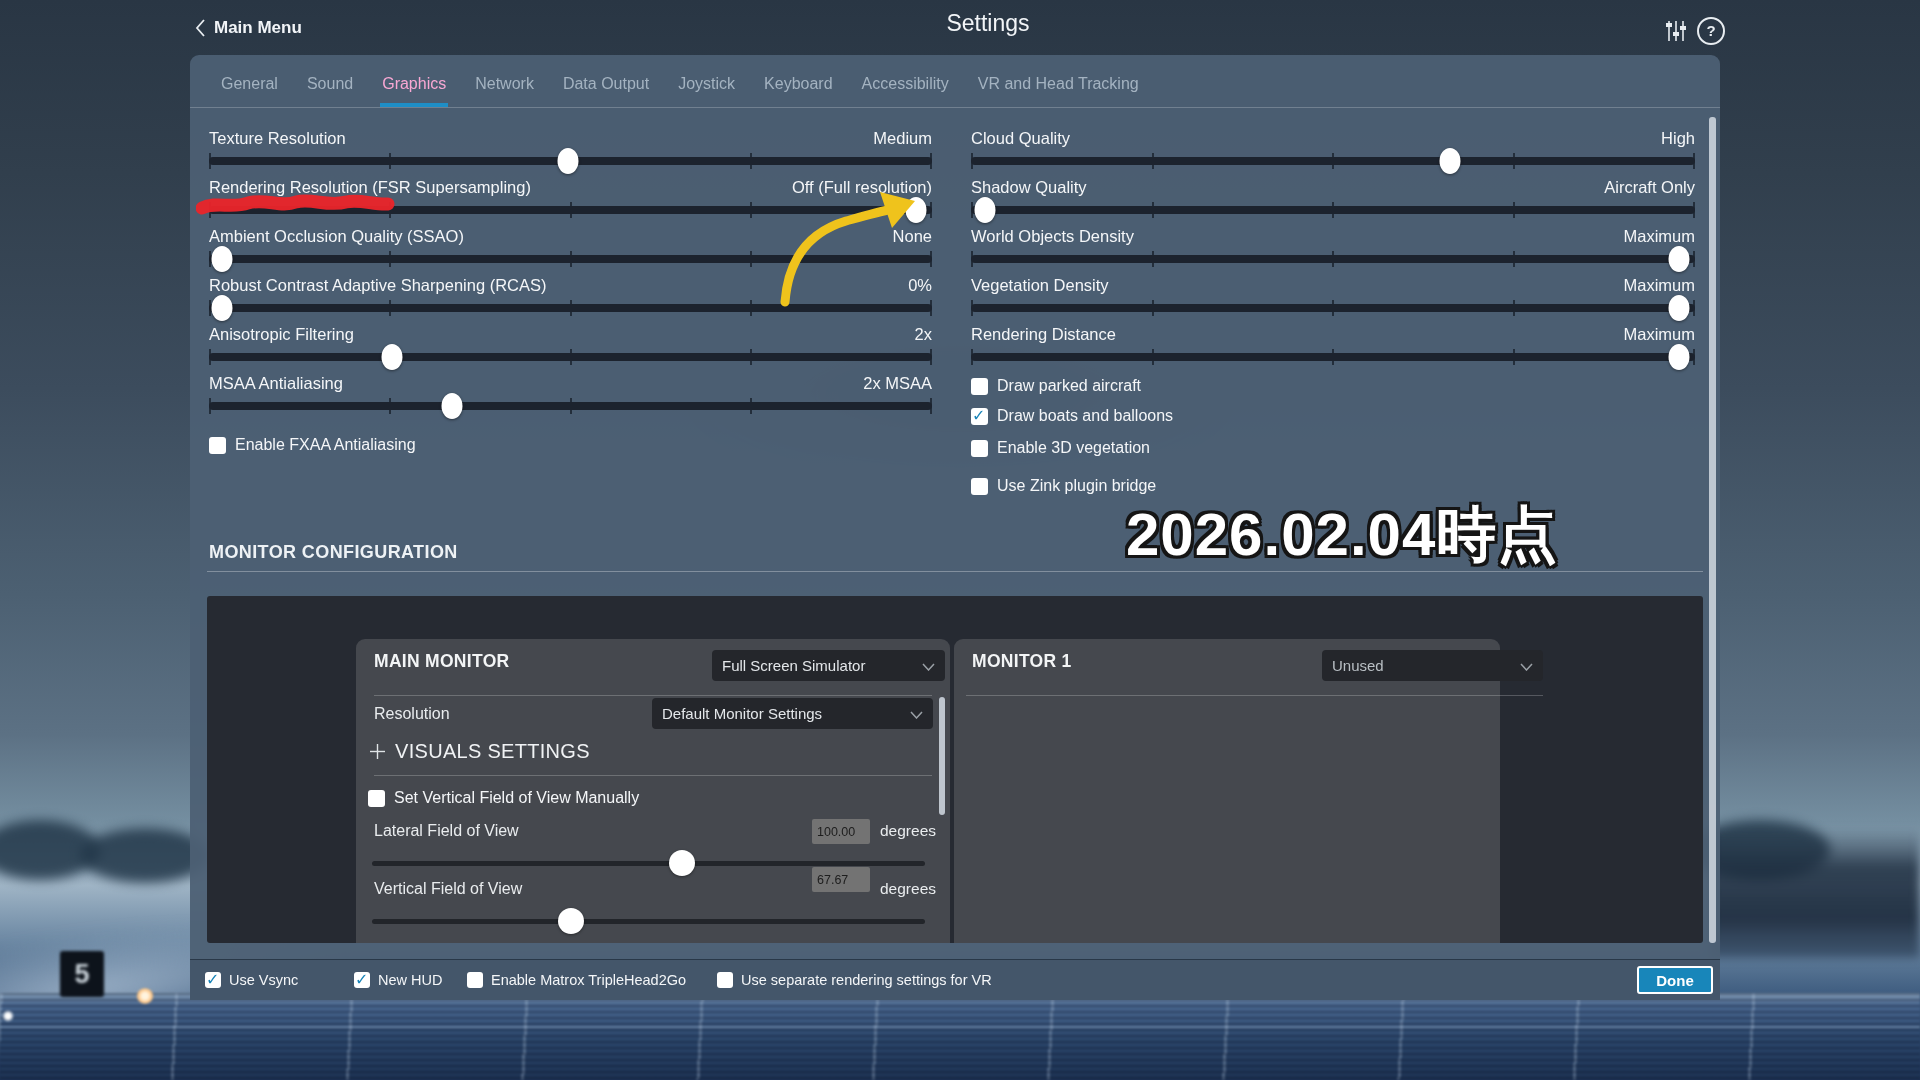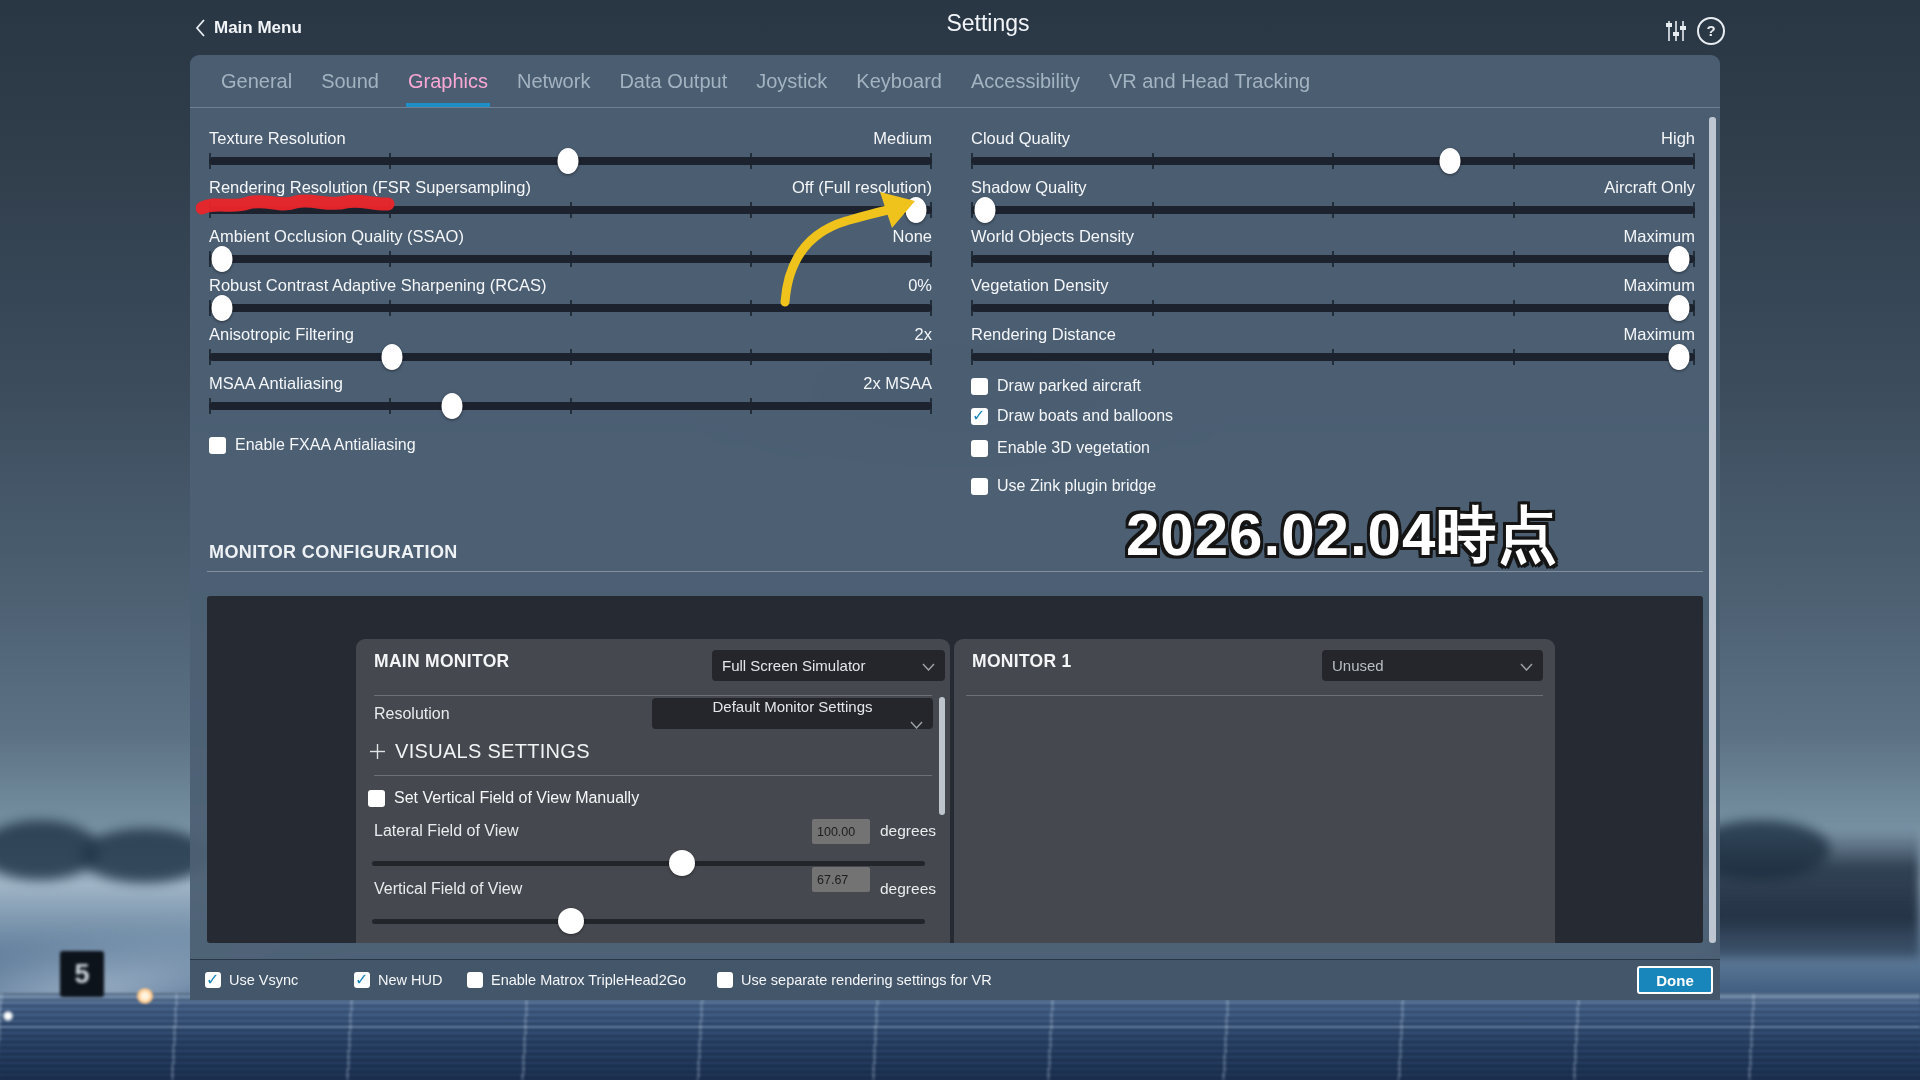--- a/index.html
+++ b/index.html
@@ -37,21 +37,21 @@
   #sliders-icon{left:1663px;top:18px;}
   #help-icon{left:1697px;top:17px;width:24px;height:24px;border:2px solid #e8edf1;border-radius:50%;
     color:#e8edf1;font-size:15px;font-weight:bold;text-align:center;line-height:23px;}
   #help-icon::after{content:"?";}
   
   #panel{left:190px;top:55px;width:1530px;height:945px;background:rgba(77,96,116,.94);
     border-radius:9px 9px 0 0;}
   
   #tabbar{position:absolute;left:0;top:0;right:0;height:53px;display:flex;align-items:flex-end;
     padding-left:29px;gap:25px;border-bottom:1px solid rgba(255,255,255,.22);box-sizing:border-box;}
-  .tab{font-size:20px;color:#a4b3c1;padding:0 2px 14px 2px;position:relative;cursor:pointer;margin-top:48px;}
+  .tab{font-size:16px;color:#a4b3c1;padding:0 2px 14px 2px;position:relative;cursor:pointer;margin-top:48px;}
   .tab.active{color:#f9a8d4;}
   .tab.active::after{content:"";position:absolute;left:0;right:0;bottom:0;height:4px;background:#1e8ec6;}
   
   #col-left{position:absolute;left:19px;top:70px;width:723px;}
   #col-right{position:absolute;left:781px;top:70px;width:724px;}
   .srow{position:relative;height:49px;}
   .slbl,.sval{position:absolute;top:4px;font-size:16.5px;color:#f4f6f8;}
   .slbl{left:0;} .sval{right:0;}
   .strip{position:absolute;left:0;right:0;bottom:4px;height:18px;cursor:pointer;}
   .ticks{position:absolute;left:0;right:0;top:50%;height:16px;transform:translateY(-50%);
@@ -67,21 +67,21 @@
   .cb.checked::after{content:"✓";position:absolute;left:1px;top:-2px;color:#1884b8;font-size:16px;font-weight:bold;}
   .cblbl{font-size:16px;color:#f4f6f8;}
   #fxaa-row{margin-top:13px;}
   
   #mc-heading{position:absolute;left:19px;top:487px;font-size:18px;font-weight:600;
     letter-spacing:.4px;color:#eef2f5;}
   #mc-divider{position:absolute;left:17px;top:516px;width:1496px;height:1px;background:rgba(255,255,255,.3);}
   #mc-backdrop{position:absolute;left:17px;top:541px;width:1496px;height:347px;background:#262a32;border-radius:3px;}
   .card{position:absolute;top:43px;height:304px;background:#45484e;border-radius:9px 9px 0 0;}
   #card-main{left:149px;width:594px;}
-  #card-mon1{left:747px;width:601px;}
+  #card-mon1{left:747px;width:546px;}
   .card-title{position:absolute;left:18px;top:12px;font-size:17.5px;font-weight:bold;color:#f3f5f6;letter-spacing:.3px;}
   .dd{position:absolute;height:31px;background:#24262b;border-radius:4px;display:flex;align-items:center;
     padding:0 10px;box-sizing:border-box;cursor:pointer;}
   .ddtext{font-size:15px;color:#e4e7ea;}
   .ddtext.muted{color:#b9bfc4;}
   .ddchev{margin-left:auto;}
   .card-div{position:absolute;height:1px;background:rgba(255,255,255,.22);}
   .card-lbl{position:absolute;font-size:16px;color:#e9ecee;}
   .visuals{position:absolute;left:14px;top:101px;display:flex;align-items:center;gap:10px;cursor:pointer;}
   .visuals-txt{font-size:20px;font-weight:normal;color:#f0f2f4;letter-spacing:.3px;}
@@ -297,21 +297,21 @@
         <span class="ddtext">Full Screen Simulator</span>
         <span class="ddchev">
           <svg width="13" height="8" viewBox="0 0 13 8">
               <polyline points="1,1 6.5,7 12,1" fill="none" stroke="#9aa0a6" stroke-width="1.5"></polyline>
             </svg>
         </span>
       </div>
       <div class="card-div" style="left:18px;top:56px;width:558px;"></div>
 
       <span class="card-lbl" style="left:18px;top:66px;">Resolution</span>
-      <div class="dd" style="left:296px;top:59px;width:281px;flex-direction:column;">
+      <div class="dd" style="left:296px;top:59px;width:281px;">
         <span class="ddtext">Default Monitor Settings</span>
         <span class="ddchev">
           <svg width="13" height="8" viewBox="0 0 13 8">
               <polyline points="1,1 6.5,7 12,1" fill="none" stroke="#9aa0a6" stroke-width="1.5"></polyline>
             </svg>
         </span>
       </div>
 
       <div class="visuals">
         <svg width="15" height="15" viewBox="0 0 15 15">

